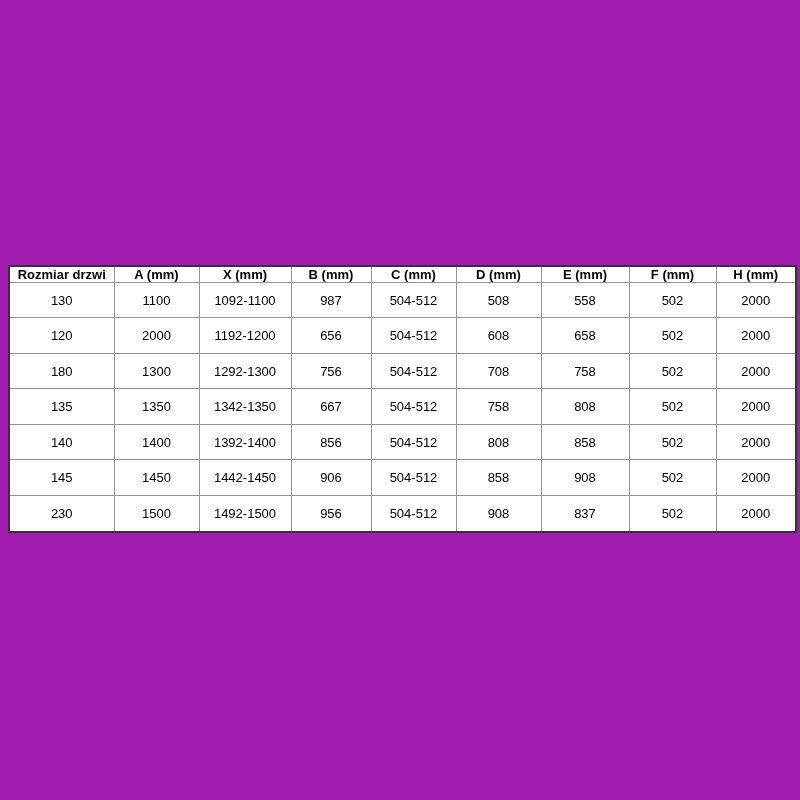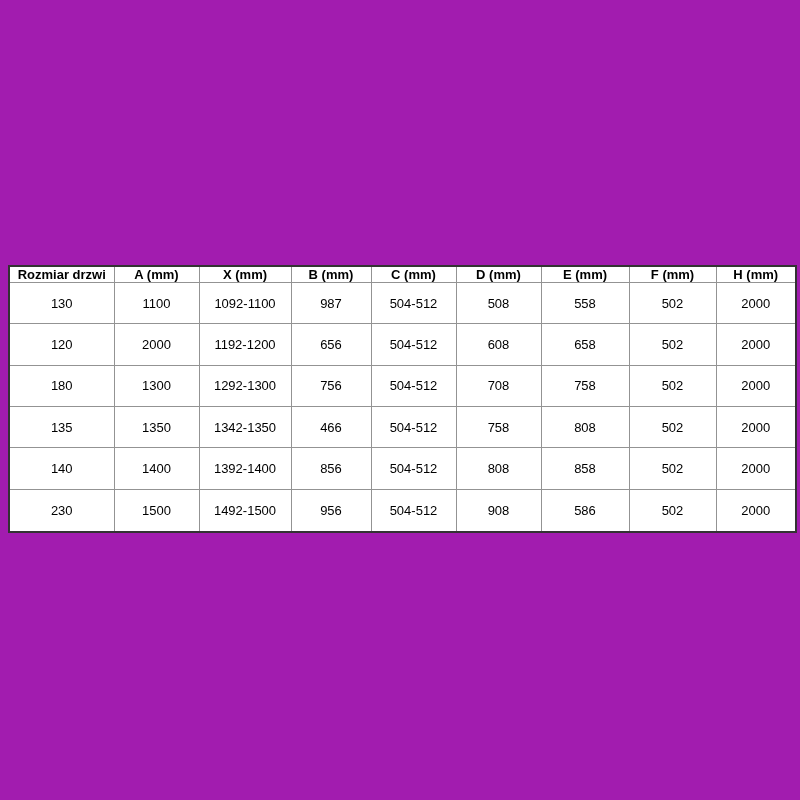--- a/index.html
+++ b/index.html
@@ -100,44 +100,55 @@
           <td>504-512</td>
           <td>708</td>
           <td>758</td>
           <td>502</td>
           <td>2000</td>
         </tr>
         <tr>
           <td>135</td>
           <td>1350</td>
           <td>1342-1350</td>
-          <td>466</td>
+          <td>667</td>
           <td>504-512</td>
           <td>758</td>
           <td>808</td>
           <td>502</td>
           <td>2000</td>
         </tr>
         <tr>
           <td>140</td>
           <td>1400</td>
           <td>1392-1400</td>
           <td>856</td>
           <td>504-512</td>
           <td>808</td>
           <td>858</td>
           <td>502</td>
           <td>2000</td>
         </tr>
         <tr>
+          <td>145</td>
+          <td>1450</td>
+          <td>1442-1450</td>
+          <td>906</td>
+          <td>504-512</td>
+          <td>858</td>
+          <td>908</td>
+          <td>502</td>
+          <td>2000</td>
+        </tr>
+        <tr>
           <td>230</td>
           <td>1500</td>
           <td>1492-1500</td>
           <td>956</td>
           <td>504-512</td>
           <td>908</td>
-          <td>586</td>
+          <td>837</td>
           <td>502</td>
           <td>2000</td>
         </tr>
       </tbody>
   </table>
 </div>
 
 </body></html>

